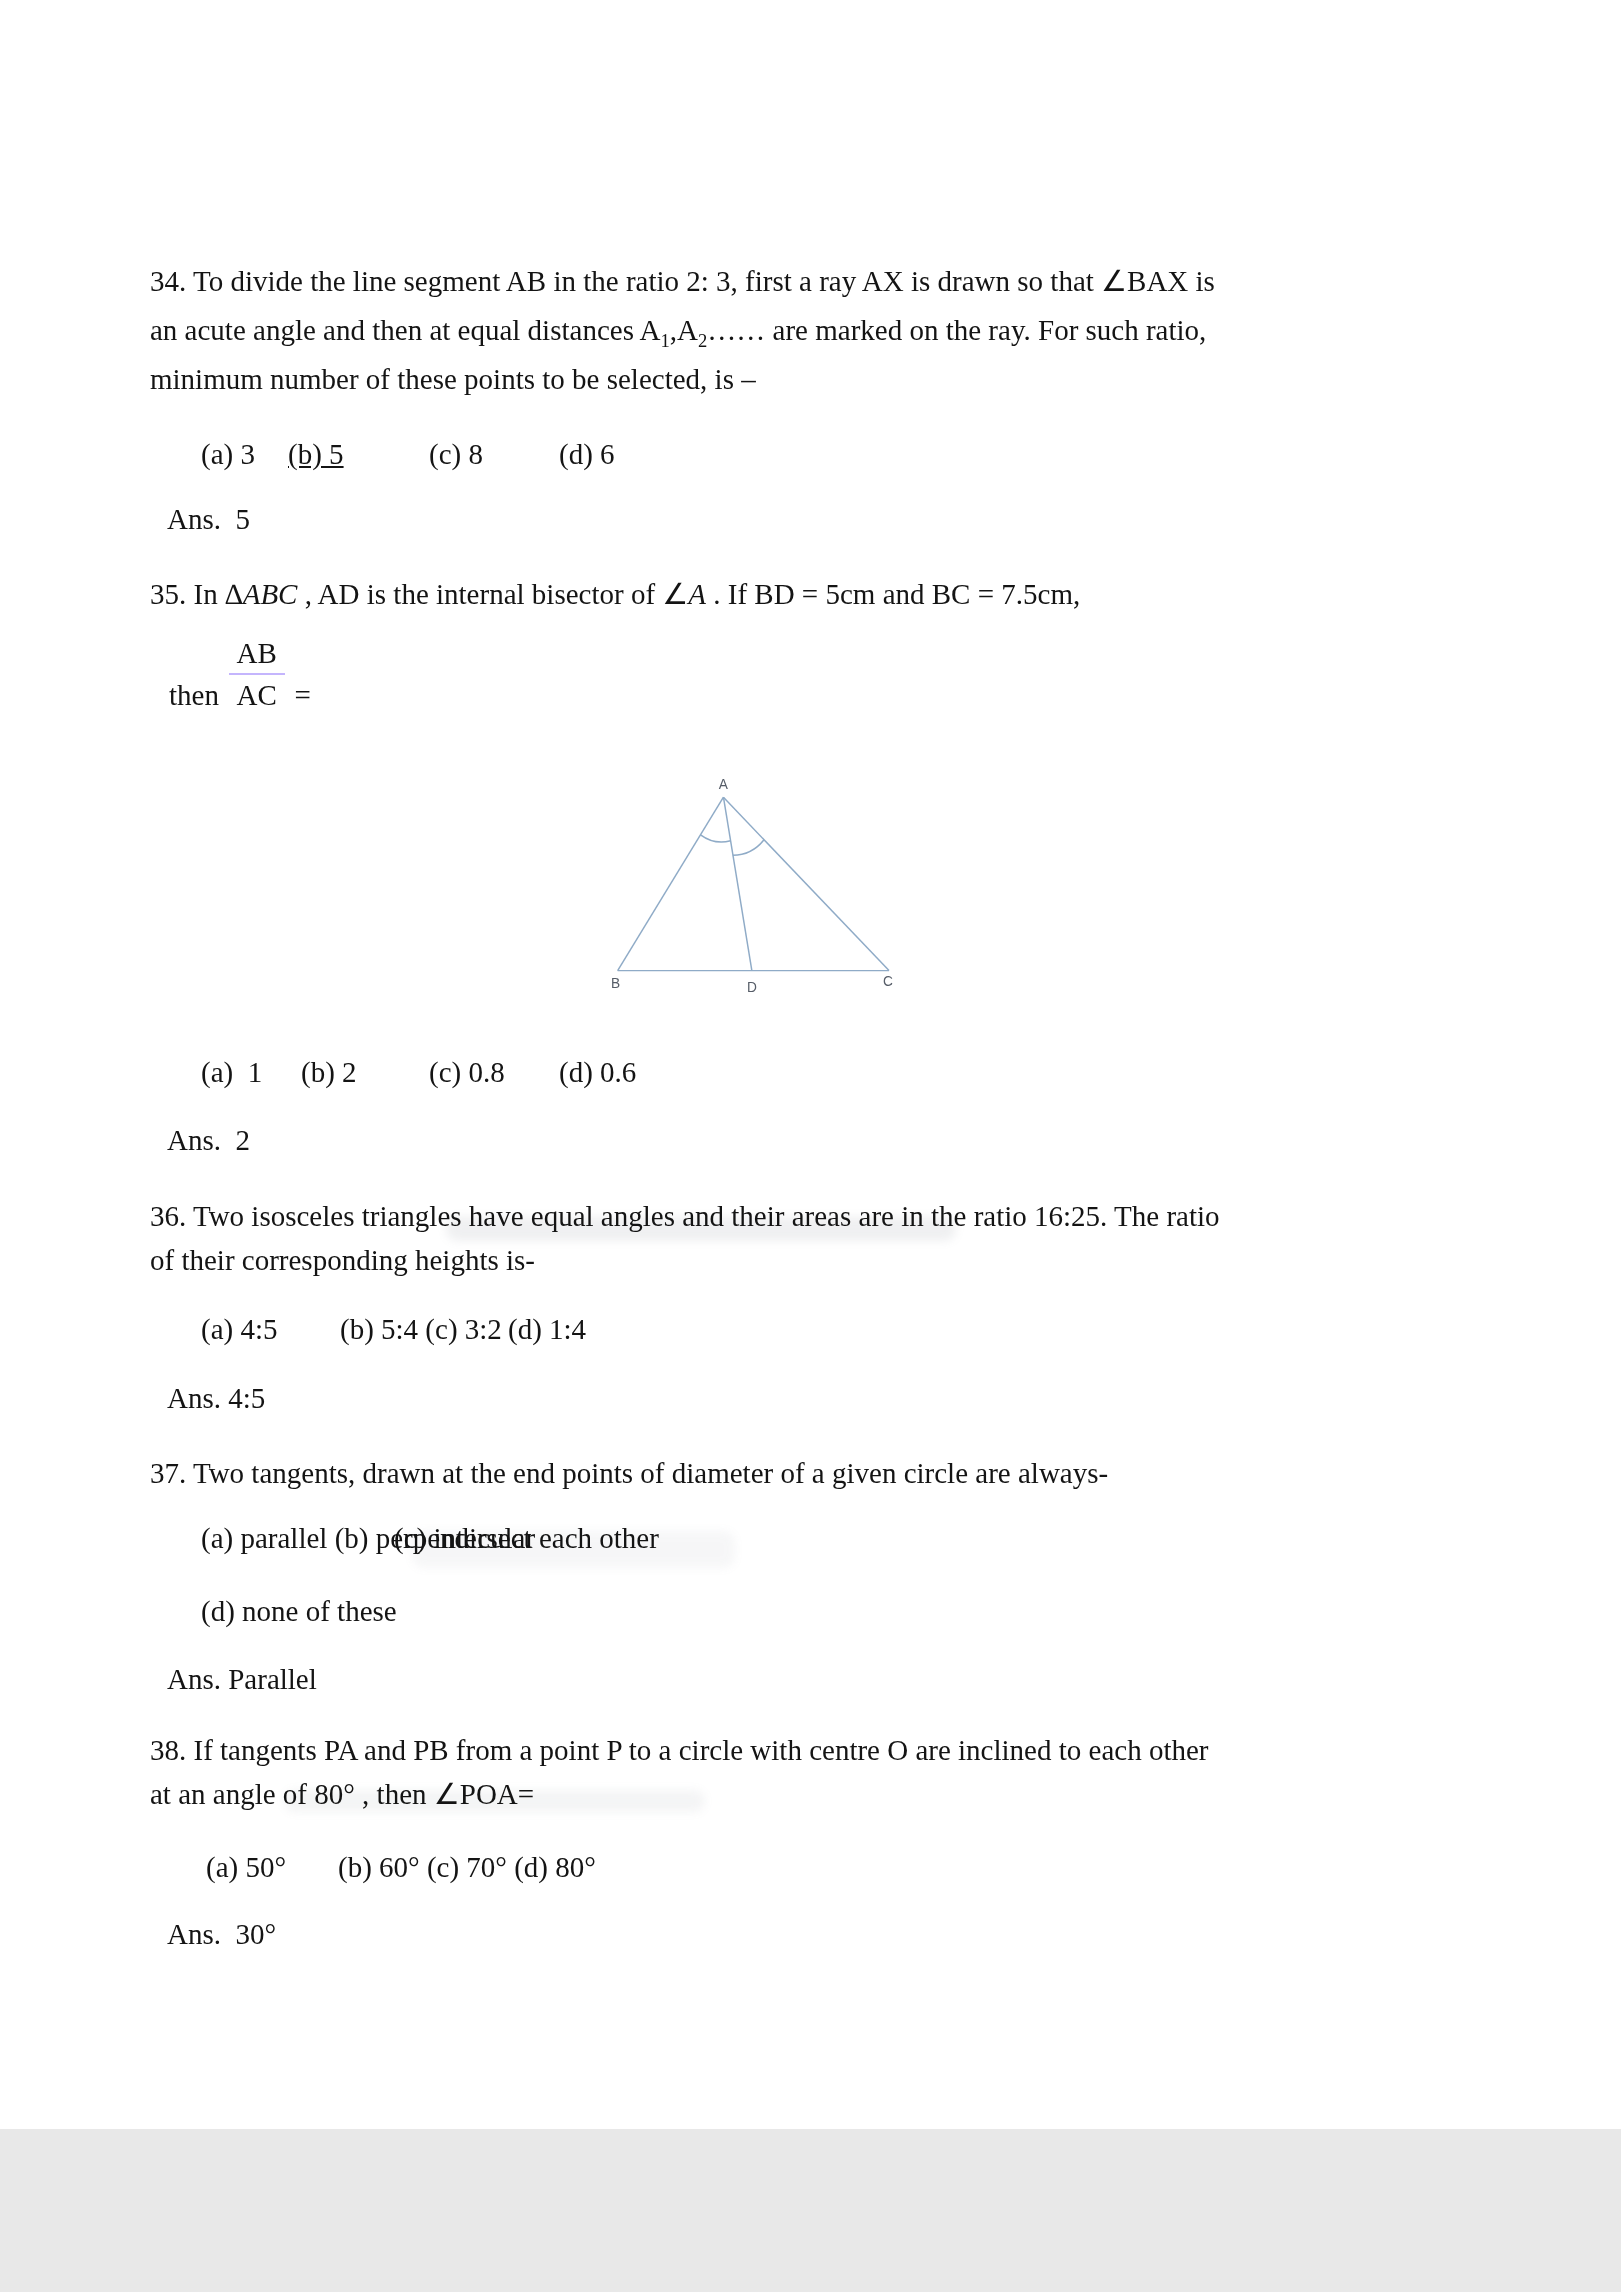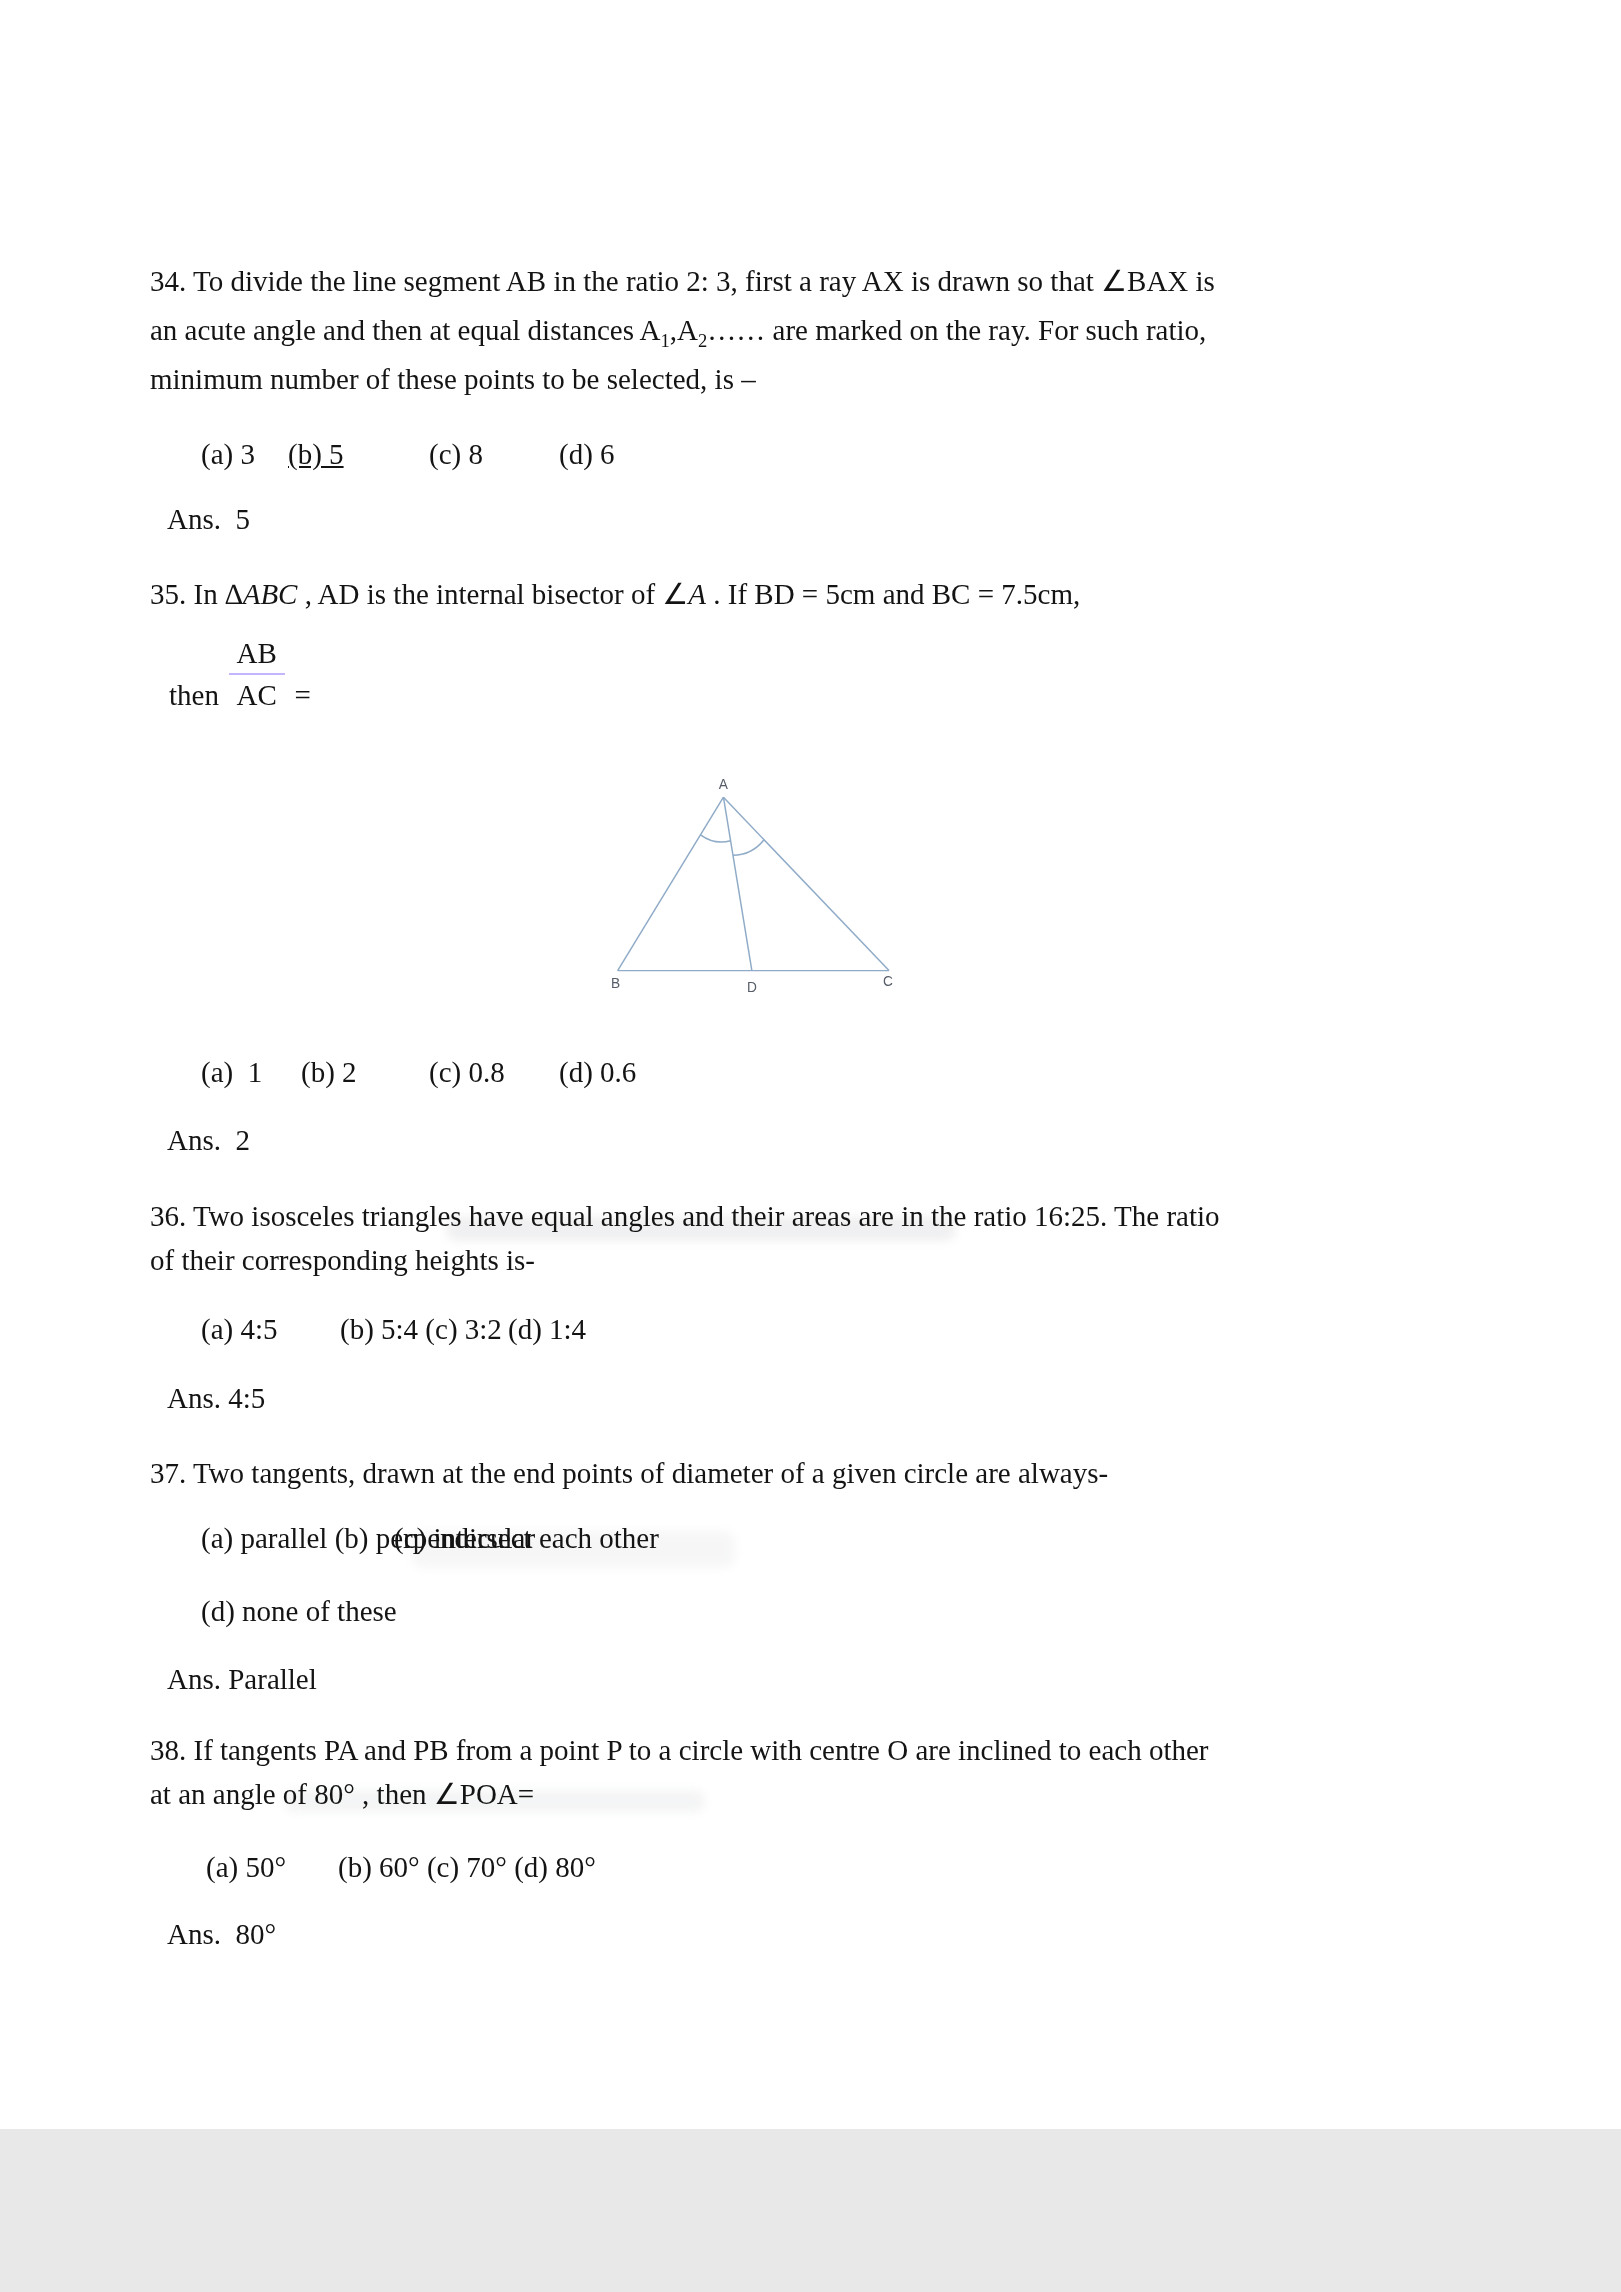--- a/index.html
+++ b/index.html
@@ -130,18 +130,18 @@
   <section class="q tight" style="top:1728px;">
     <div class="line"><span>38. If tangents PA and PB from a point P to a circle with centre O are inclined to each other</span></div>
     <div class="line"><span>at an angle of 80° , then </span><span>∠POA=</span></div>
   </section>
 
   <div class="row" style="top:1846px;">
     <span class="opt" style="left:56px;">(a) 50°</span>
     <span class="opt" style="left:188px;">(b) 60° (c) 70° (d) 80°</span>
   </div>
 
-  <div class="ans" style="top:1913px;">Ans.  80°</div>
+  <div class="ans" style="top:1913px;">Ans.  30°</div>
 
   <div class="pagenum">7</div>
 
 </div>
 
 
 </body></html>

